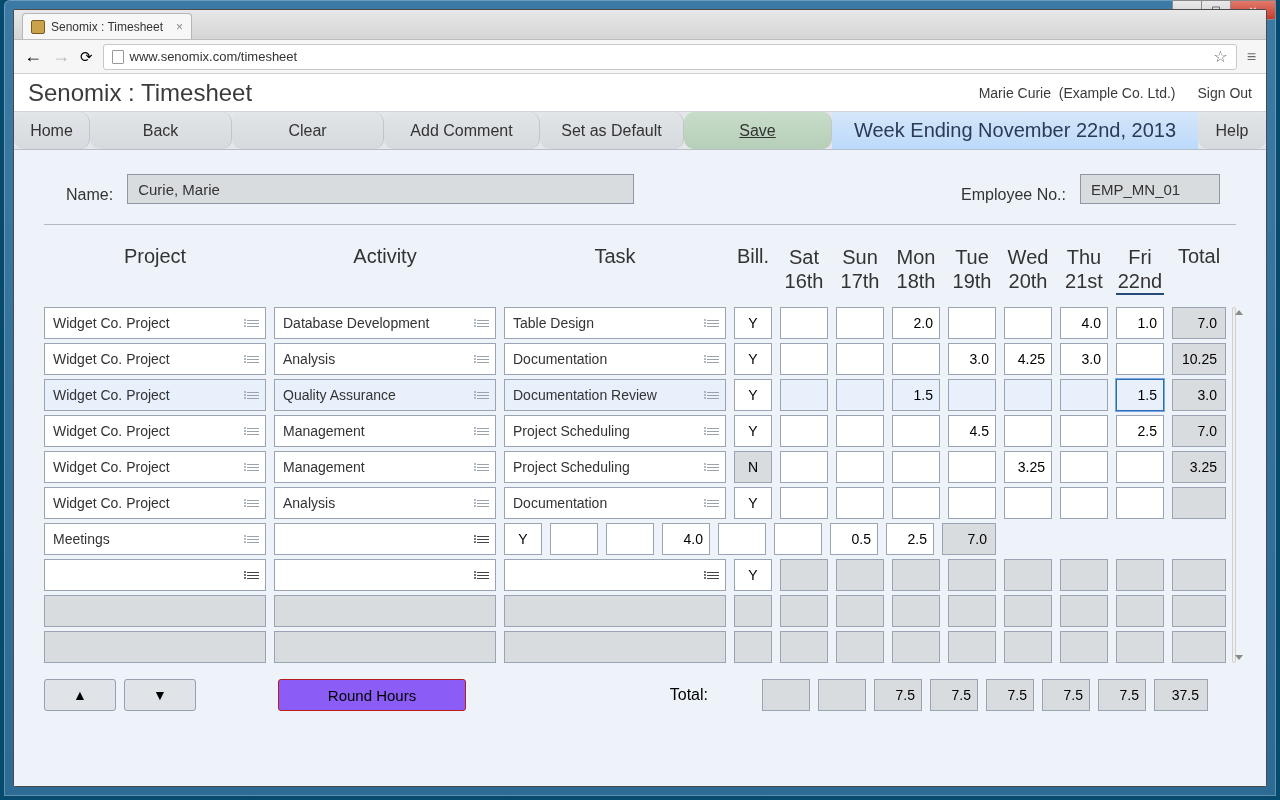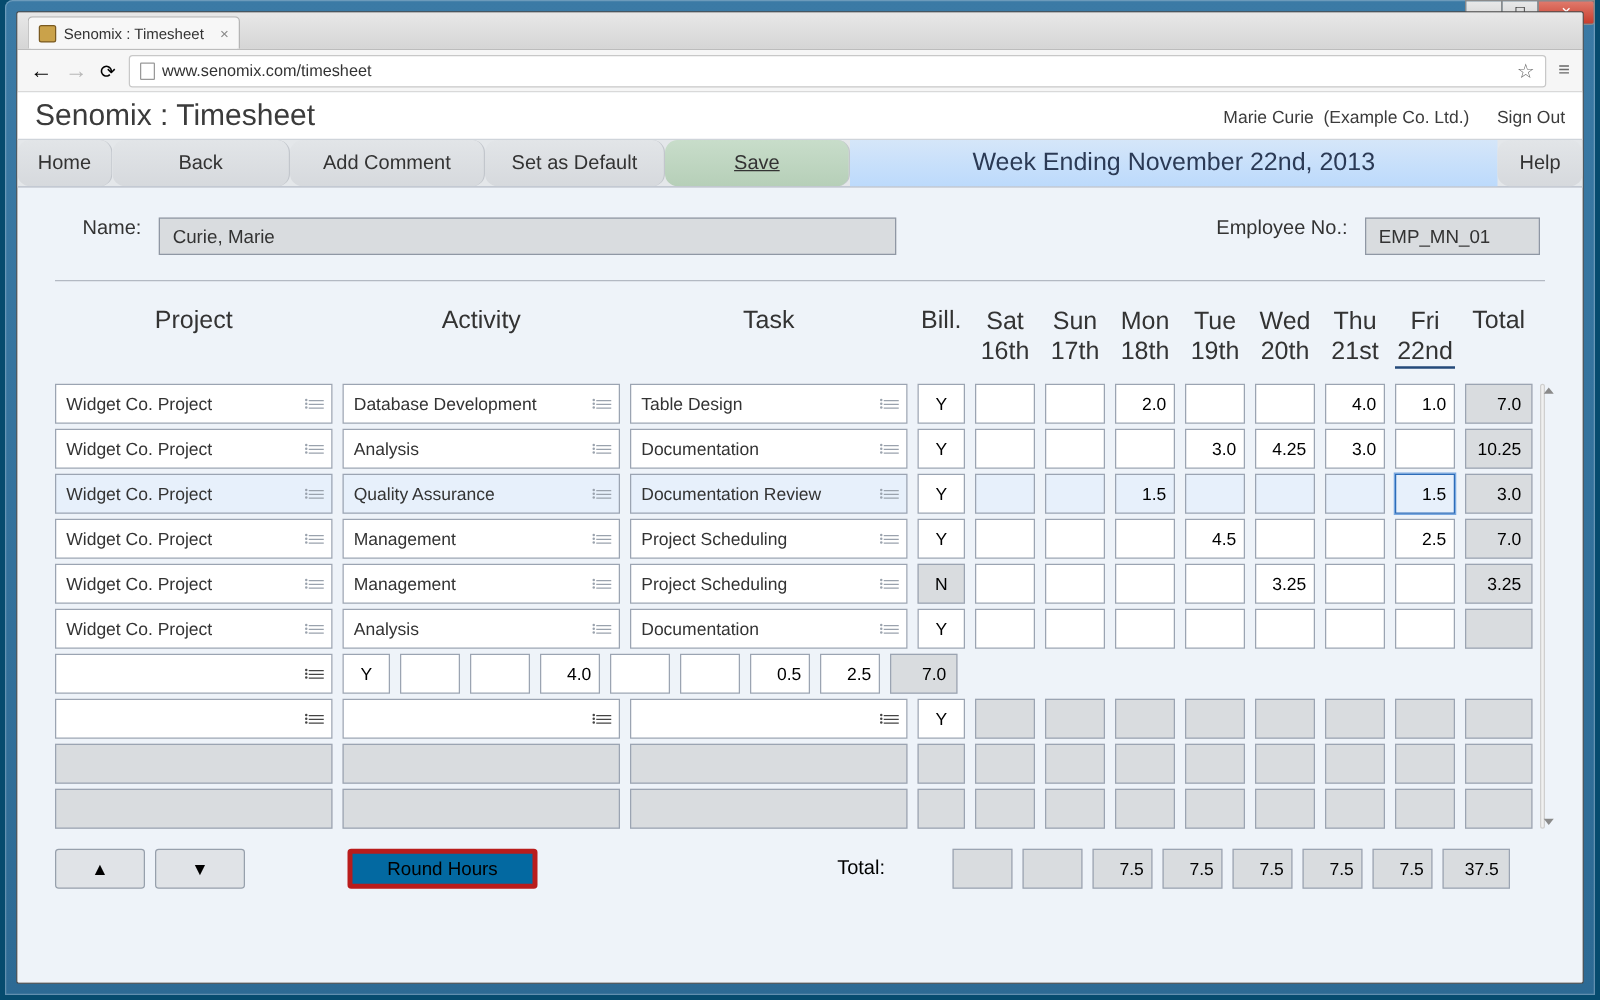--- a/index.html
+++ b/index.html
@@ -128,29 +128,29 @@
   .tbtn.save{width:148px;background:linear-gradient(#c8ddca,#b6cfb8);text-decoration:underline;}
   .weekbar{ flex:1; background:linear-gradient(#d5e6f9,#bcdafc); display:flex;align-items:center;justify-content:center;color:#2b3a55;font-size:20px;}
   .tbtn.help{width:68px;border-right:none;}
   .content {
     flex:1;
     padding:24px 30px 14px 30px;
     overflow:hidden;
     position:relative;
   }
   .meta-row{
-    display:flex;align-items:flex-start;gap:14px;margin-bottom:20px;margin-left:22px;margin-right:4px;
+    display:flex;align-items:flex-end;gap:14px;margin-bottom:20px;margin-left:22px;margin-right:16px;
   }
   .meta-row .sp{flex:1;}
   .lbl{font-size:16px;color:#333;}
   .meta-box{
     height:30px;background:#d9dcdf;border:1px solid #8f97a4;
     padding:0 10px;display:flex;align-items:center;font-size:15px;color:#333;
   }
-  .meta-name{width:590px;}
+  .meta-name{width:507px;}
   .meta-emp{width:140px;}
   hr.sep{border:none;border-top:1px solid #b3b9c3;margin-bottom:14px;}
   .grid{
     display:flex;flex-direction:column;gap:0;
     position:relative;
   }
   .hdr{
     display:flex;gap:8px;align-items:flex-start;
     padding:6px 0 12px 0;
     font-size:20px;color:#333;
@@ -207,21 +207,21 @@
   }
   .scroll::before{top:2px;border-bottom:5px solid #8a8a8a;border-left:4px solid transparent;border-right:4px solid transparent;width:0;height:0;left:2px;}
   .scroll::after{bottom:2px;border-top:5px solid #8a8a8a;border-left:4px solid transparent;border-right:4px solid transparent;width:0;height:0;left:2px;}
   .footer{
     display:flex;gap:8px;align-items:center;margin-top:16px;
   }
   .arrowbtn{
     width:72px;height:32px;border:1px solid #97a0ac;background:#e0e3e7;border-radius:3px;
     display:flex;align-items:center;justify-content:center;font-size:14px;cursor:pointer;
   }
-  .roundbtn{width:152px;height:32px;border:4px solid #b91c1c;background:#0369a1;border-radius:3px;display:flex;align-items:center;justify-content:center;font-size:15px;cursor:pointer;}
+  .roundbtn{width:188px;height:32px;border:1px solid #b91c1c;background:#8b5cf6;border-radius:3px;display:flex;align-items:center;justify-content:center;font-size:15px;cursor:pointer;}
   .totlbl{font-size:16px;}
 </style>
 </head>
 <body>
 
 <div class="win-frame">
   <div class="win-controls">
     <div class="win-btn">—</div>
     <div class="win-btn">☐</div>
     <div class="win-btn close">✕</div>
@@ -252,20 +252,21 @@
         <div class="app-title">Senomix : Timesheet</div>
         <div class="app-user">
           <span>Marie Curie</span>&nbsp;&nbsp;<span>(Example Co. Ltd.)</span>
         </div>
         <div class="signout">Sign Out</div>
       </div>
 
       <div class="toolbar">
         <div class="tbtn home">Home</div>
         <div class="tbtn back">Back</div>
+        <div class="tbtn clear">Clear</div>
         <div class="tbtn addc">Add Comment</div>
         <div class="tbtn setd">Set as Default</div>
         <div class="tbtn save">Save</div>
         <div class="weekbar">Week Ending November 22nd, 2013</div>
         <div class="tbtn help">Help</div>
       </div>
 
       <div class="content">
         <div class="meta-row">
           <span class="lbl">Name:</span>
@@ -518,20 +519,28 @@
                   <div class="rcell num"></div>
                   <div class="rcell num"></div>
                   <div class="rcell num"></div>
                   <div class="rcell num"></div>
                   <div class="rcell num"></div>
                   <div class="rcell num"></div>
                   <div class="rcell num"></div>
                   <div class="rcell tot"></div>
                 </div>
                 <div class="row">
+                  <div class="rcell pick">
+                    <span>Meetings</span>
+                    <div class="list-ico">
+                      <span></span>
+                      <span></span>
+                      <span></span>
+                    </div>
+                  </div>
                   <div class="rcell pick">
                     <span></span>
                     <div class="list-ico dark">
                       <span></span>
                       <span></span>
                       <span></span>
                     </div>
                   </div>
                   <div class="rcell bill">Y</div>
                   <div class="rcell num"></div>

